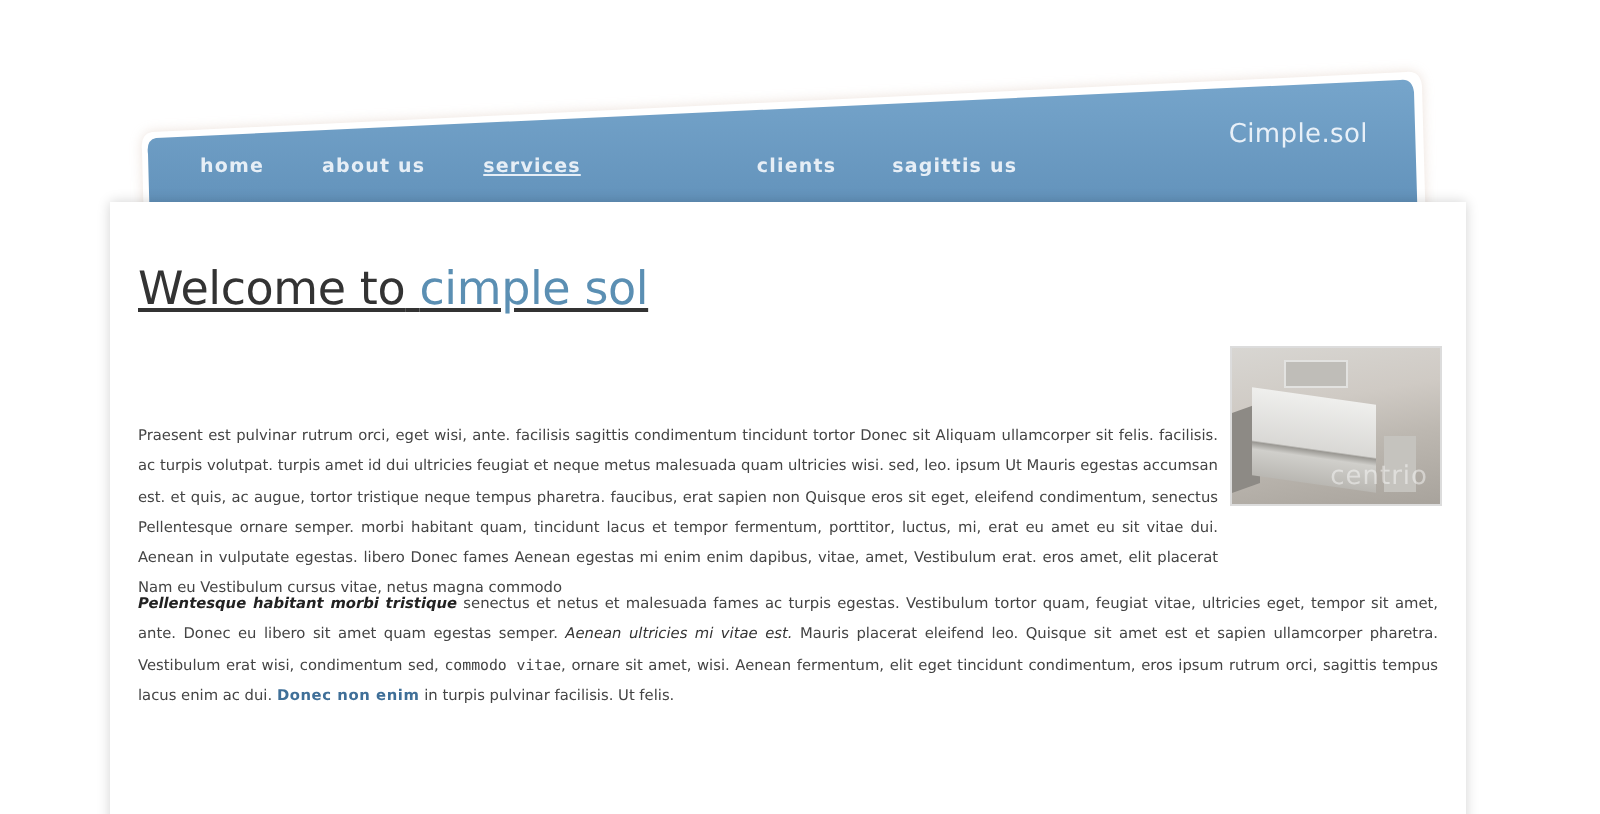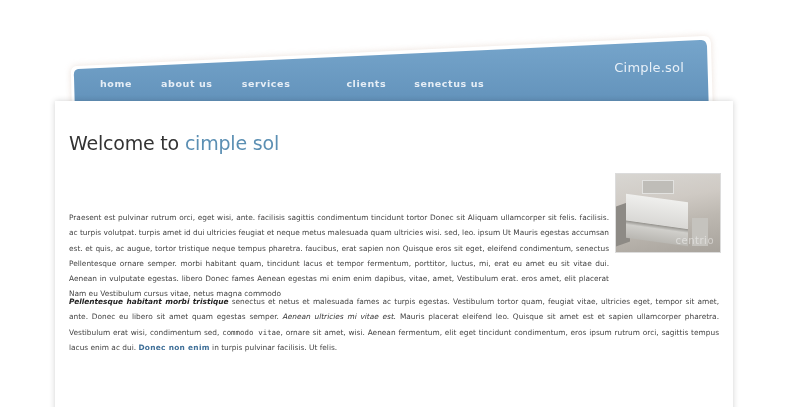--- a/index.html
+++ b/index.html
@@ -42,21 +42,21 @@
       font-size: 9.5px;
       font-weight: bold;
       letter-spacing: 0.6px;
       color: #e6eef6;
       text-decoration: none;
       margin-right: 28px;
       cursor: pointer;
     }
     .nav-item:nth-child(1) { margin-right: 29px; }
     .nav-item:nth-child(2) { margin-right: 29px; }
-    .nav-item:nth-child(3) { margin-right: 12px; }
+    .nav-item:nth-child(3) { margin-right: 44px; text-decoration: underline; }
     .nav-item:nth-child(4) { margin-right: 28px; margin-left: 44px; }
     .brand {
       position: absolute;
       right: 30px;
       top: 25px;
       font-family: "DejaVu Sans", sans-serif;
       font-size: 13px;
       color: #e8f0f8;
       letter-spacing: 0.2px;
     }
@@ -70,23 +70,24 @@
       background: #ffffff;
       box-shadow: 0 0 6px rgba(0,0,0,0.18);
     }
     .title {
       position: absolute;
       left: 14px;
       top: 31px;
       margin: 0;
       font-family: "DejaVu Sans", sans-serif;
       font-weight: normal;
-      font-size: 19px;
+      font-size: 23px;
       color: #333333;
       letter-spacing: -0.2px;
+      text-decoration: underline;
     }
     .title .accent { color: #5b8fb3; }
     .photo {
       position: absolute;
       left: 560px;
       top: 72px;
       width: 104px;
       height: 78px;
       border: 1px solid #dcdcdc;
       background: linear-gradient(170deg, #d8d6d2 0%, #cfcac4 35%, #bdb8b1 60%, #a8a39c 100%);
@@ -106,21 +107,21 @@
       position: absolute; left: 26px; top: 6px; width: 30px; height: 12px;
       background: #bfbdb8; border: 1px solid #e2e2e0;
     }
     .photo .b4 {
       position: absolute; left: 76px; top: 44px; width: 16px; height: 28px;
       background: #c5c3be;
     }
     .photo .wm {
       position: absolute; right: 6px; bottom: 6px;
       font-family: "DejaVu Sans", sans-serif;
-      font-size: 10px; color: rgba(255,255,255,0.45);
+      font-size: 13px; color: rgba(255,255,255,0.45);
       letter-spacing: 0.5px;
       margin-top: 20px;
     }
     .para {
       position: absolute;
       left: 14px;
       margin: 0;
       font-family: "DejaVu Sans", sans-serif;
       font-size: 7.4px;
       line-height: 15.3px;
@@ -151,21 +152,21 @@
         </defs>
         <path d="M6,31 Q0,32 1,40 L2,80 L643,80 L641,8 Q640,0 633,1 Z" fill="#ffffff"></path>
         <path d="M8,34 Q3,35 4,42 L5,80 L639,80 L637,11 Q636,4 630,5 Z" fill="url(#hg)"></path>
       </svg>
     </div>
     <nav class="nav">
       <a class="nav-item">home</a>
       <a class="nav-item">about us</a>
       <a class="nav-item">services</a>
       <a class="nav-item">clients</a>
-      <a class="nav-item">senectus us</a>
+      <a class="nav-item">sagittis us</a>
     </nav>
     <div class="brand">Cimple.sol</div>
   </div>
 
   <div class="card">
     <h1 class="title"><span>Welcome to</span> <span class="accent">cimple sol</span></h1>
 
     <div class="photo">
       <div class="b3"></div>
       <div class="b2"></div>

